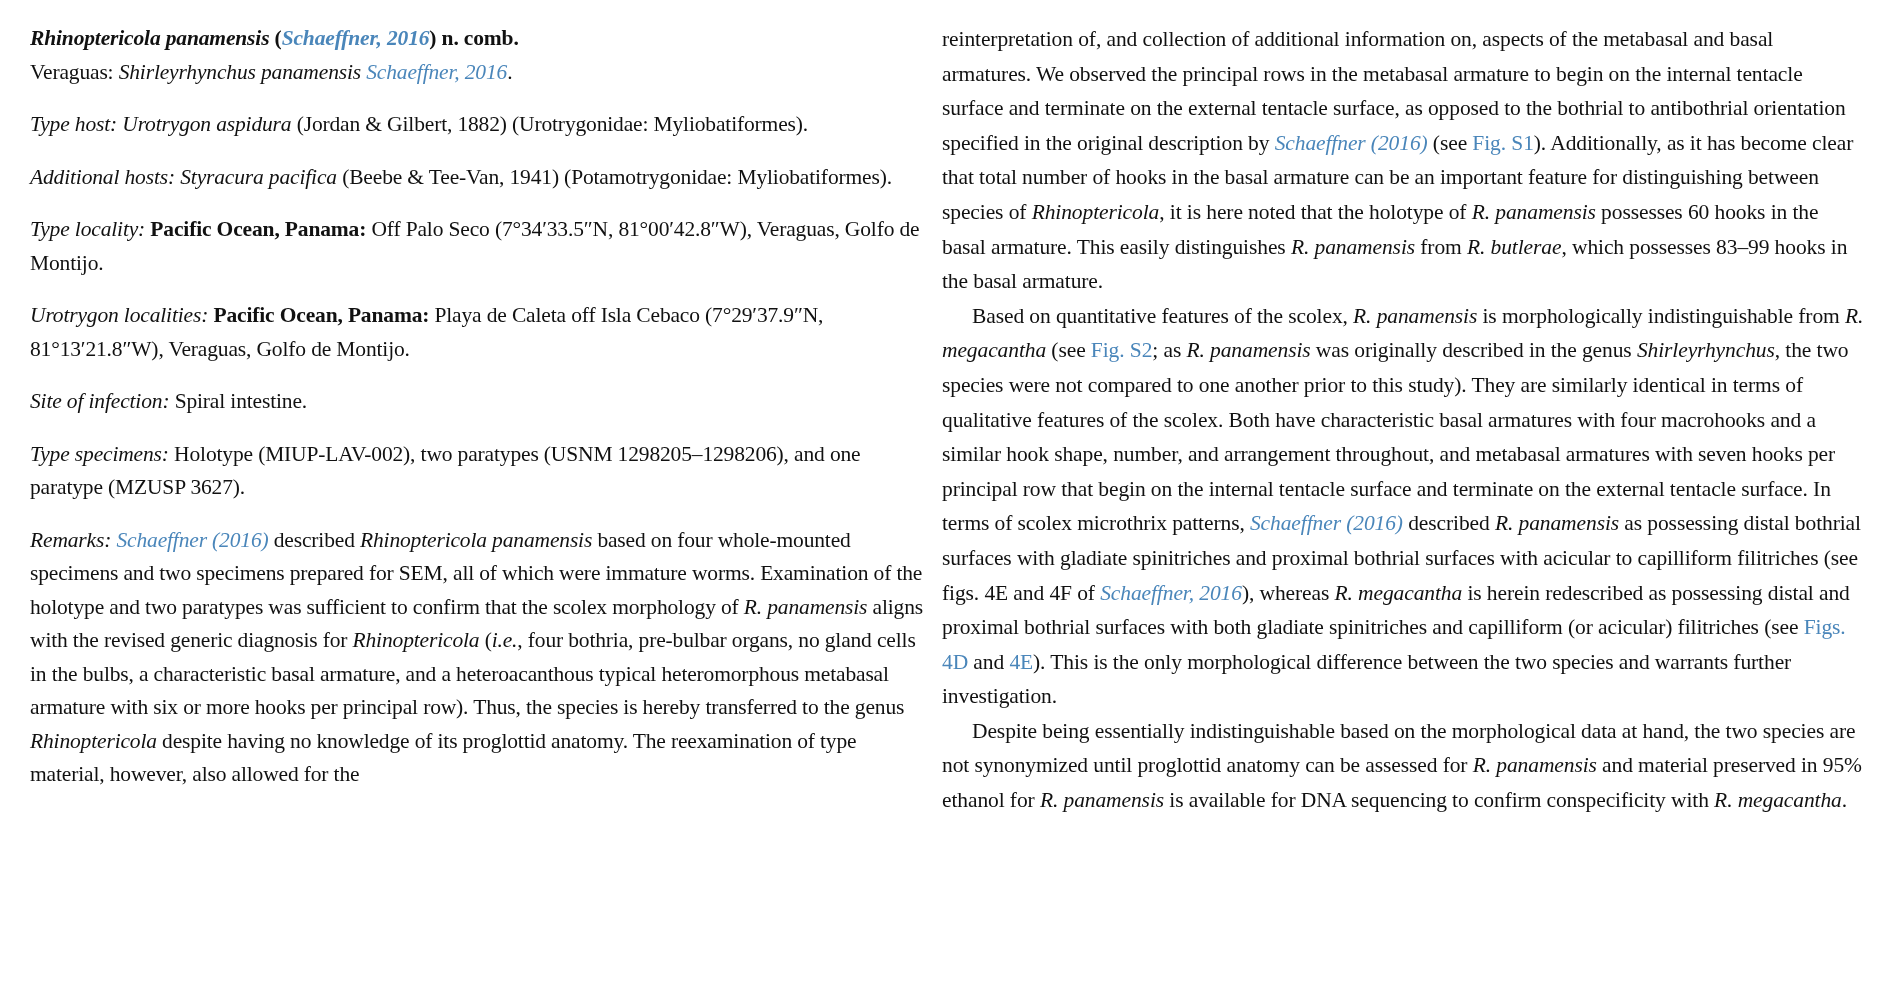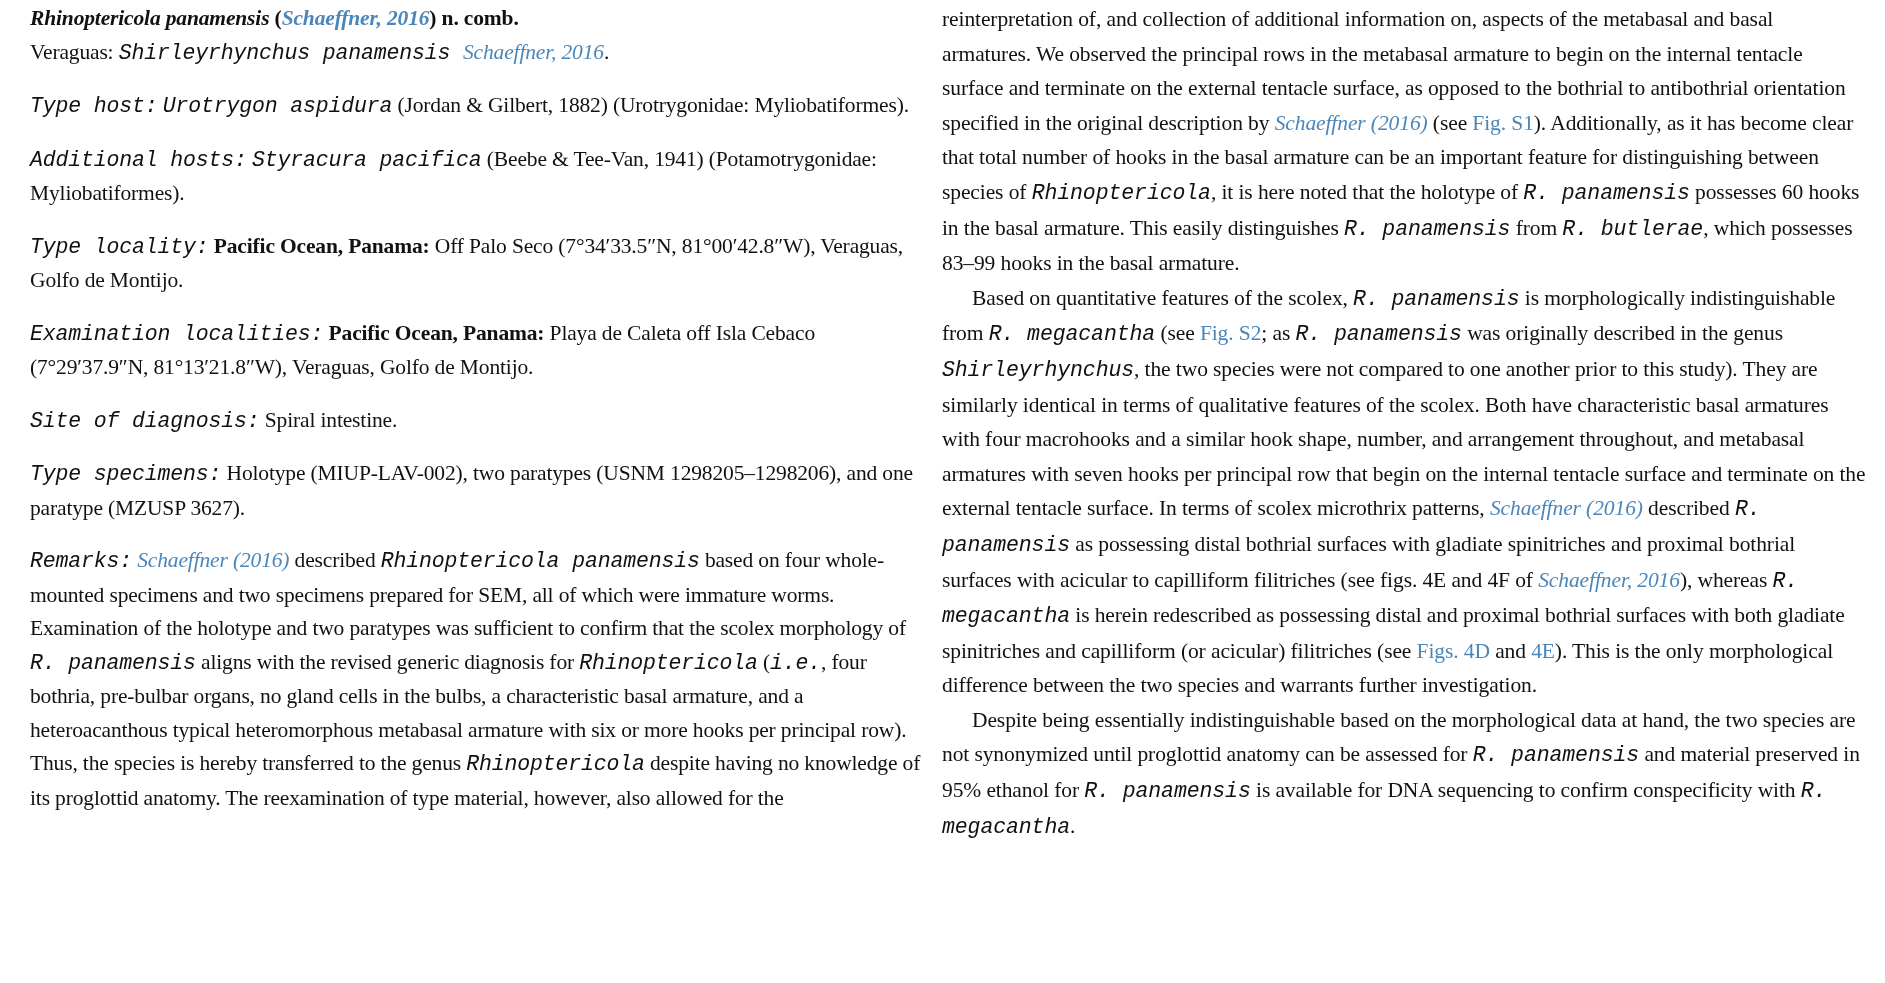--- a/index.html
+++ b/index.html
@@ -11,21 +11,21 @@
     position: relative;
     width: 1885px;
     height: 983px;
     background: var(--bg-color, #ffffff);
     color: var(--text-color, #111111);
     font-family: "Liberation Serif", "DejaVu Serif", serif;
     overflow: hidden;
   }
   .col {
     position: absolute;
-    top: 2px;
+    top: 22px;
     text-align: left;
   }
   .col-left {
     left: 30px;
     width: 900px;
     font-size: 21.5px;
     line-height: 33.5px;
     letter-spacing: -0.15px;
   }
   .col-right {
@@ -34,40 +34,40 @@
     font-size: 21.5px;
     line-height: 34.6px;
     letter-spacing: -0.1px;
   }
   .para { margin: 0 0 19px 0; }
   .para.heading { margin-bottom: 0; }
   .col-right .para { margin: 0; }
   .para.indented { text-indent: 30px; }
   
   .run-r  { font-style: normal; font-weight: normal; margin-top: 29px; }
-  .run-i  { font-style: italic; font-family: Liberation Mono, monospace; }
+  .run-i  { font-style: italic; }
   .run-b  { font-weight: bold; }
   .run-bi { font-weight: bold; font-style: italic; }
   .run-link-r  { color: var(--link-color, #4a86ba); margin-top: 20px; }
   .run-link-i  { color: var(--link-color, #4a86ba); font-style: italic; }
   .run-link-bi { color: var(--link-color, #4a86ba); font-style: italic; font-weight: bold; }
 </style>
 </head>
 <body>
 
 <div class="page">
 
   <section class="col col-left">
     <p class="para heading"><span class="run-bi">Rhinoptericola panamensis</span><span class="run-b"> (</span><span class="run-link-bi">Schaeffner, 2016</span><span class="run-b">) n. comb.</span></p>
     <p class="para"><span class="run-r">Veraguas: </span><span class="run-i">Shirleyrhynchus panamensis </span><span class="run-link-i">Schaeffner, 2016</span><span class="run-r">.</span></p>
     <p class="para"><span class="run-i">Type host:</span><span class="run-r"> </span><span class="run-i">Urotrygon aspidura</span><span class="run-r"> (Jordan &amp; Gilbert, 1882) (Urotrygonidae: Myliobatiformes).</span></p>
     <p class="para"><span class="run-i">Additional hosts:</span><span class="run-r"> </span><span class="run-i">Styracura pacifica</span><span class="run-r"> (Beebe &amp; Tee-Van, 1941) (Potamotrygonidae: Myliobatiformes).</span></p>
     <p class="para"><span class="run-i">Type locality:</span><span class="run-r"> </span><span class="run-b">Pacific Ocean, Panama:</span><span class="run-r"> Off Palo Seco (7°34′33.5″N, 81°00′42.8″W), Veraguas, Golfo de Montijo.</span></p>
-    <p class="para"><span class="run-i">Examination localities:</span><span class="run-r"> </span><span class="run-b">Pacific Ocean, Panama:</span><span class="run-r"> Playa de Caleta off Isla Cebaco (7°29′37.9″N, 81°13′21.8″W), Veraguas, Golfo de Montijo.</span></p>
-    <p class="para"><span class="run-i">Site of diagnosis:</span><span class="run-r"> Spiral intestine.</span></p>
+    <p class="para"><span class="run-i">Urotrygon localities:</span><span class="run-r"> </span><span class="run-b">Pacific Ocean, Panama:</span><span class="run-r"> Playa de Caleta off Isla Cebaco (7°29′37.9″N, 81°13′21.8″W), Veraguas, Golfo de Montijo.</span></p>
+    <p class="para"><span class="run-i">Site of infection:</span><span class="run-r"> Spiral intestine.</span></p>
     <p class="para"><span class="run-i">Type specimens:</span><span class="run-r"> Holotype (MIUP-LAV-002), two paratypes (USNM 1298205–1298206), and one paratype (MZUSP 3627).</span></p>
     <p class="para"><span class="run-i">Remarks:</span><span class="run-r"> </span><span class="run-link-i">Schaeffner (2016)</span><span class="run-r"> described </span><span class="run-i">Rhinoptericola panamensis</span><span class="run-r"> based on four whole-mounted specimens and two specimens prepared for SEM, all of which were immature worms. Examination of the holotype and two paratypes was sufficient to confirm that the scolex morphology of </span><span class="run-i">R. panamensis</span><span class="run-r"> aligns with the revised generic diagnosis for </span><span class="run-i">Rhinoptericola</span><span class="run-r"> (</span><span class="run-i">i.e.</span><span class="run-r">, four bothria, pre-bulbar organs, no gland cells in the bulbs, a characteristic basal armature, and a heteroacanthous typical heteromorphous metabasal armature with six or more hooks per principal row). Thus, the species is hereby transferred to the genus </span><span class="run-i">Rhinoptericola</span><span class="run-r"> despite having no knowledge of its proglottid anatomy. The reexamination of type material, however, also allowed for the</span></p>
   </section>
 
   <section class="col col-right">
     <p class="para"><span class="run-r">reinterpretation of, and collection of additional information on, aspects of the metabasal and basal armatures. We observed the principal rows in the metabasal armature to begin on the internal tentacle surface and terminate on the external tentacle surface, as opposed to the bothrial to antibothrial orientation specified in the original description by </span><span class="run-link-i">Schaeffner (2016)</span><span class="run-r"> (see </span><span class="run-link-r">Fig. S1</span><span class="run-r">). Additionally, as it has become clear that total number of hooks in the basal armature can be an important feature for distinguishing between species of </span><span class="run-i">Rhinoptericola</span><span class="run-r">, it is here noted that the holotype of </span><span class="run-i">R. panamensis</span><span class="run-r"> possesses 60 hooks in the basal armature. This easily distinguishes </span><span class="run-i">R. panamensis</span><span class="run-r"> from </span><span class="run-i">R. butlerae</span><span class="run-r">, which possesses 83–99 hooks in the basal armature.</span></p>
     <p class="para indented"><span class="run-r">Based on quantitative features of the scolex, </span><span class="run-i">R. panamensis</span><span class="run-r"> is morphologically indistinguishable from </span><span class="run-i">R. megacantha</span><span class="run-r"> (see </span><span class="run-link-r">Fig. S2</span><span class="run-r">; as </span><span class="run-i">R. panamensis</span><span class="run-r"> was originally described in the genus </span><span class="run-i">Shirleyrhynchus</span><span class="run-r">, the two species were not compared to one another prior to this study). They are similarly identical in terms of qualitative features of the scolex. Both have characteristic basal armatures with four macrohooks and a similar hook shape, number, and arrangement throughout, and metabasal armatures with seven hooks per principal row that begin on the internal tentacle surface and terminate on the external tentacle surface. In terms of scolex microthrix patterns, </span><span class="run-link-i">Schaeffner (2016)</span><span class="run-r"> described </span><span class="run-i">R. panamensis</span><span class="run-r"> as possessing distal bothrial surfaces with gladiate spinitriches and proximal bothrial surfaces with acicular to capilliform filitriches (see figs. 4E and 4F of </span><span class="run-link-i">Schaeffner, 2016</span><span class="run-r">), whereas </span><span class="run-i">R. megacantha</span><span class="run-r"> is herein redescribed as possessing distal and proximal bothrial surfaces with both gladiate spinitriches and capilliform (or acicular) filitriches (see </span><span class="run-link-r">Figs. 4D</span><span class="run-r"> and </span><span class="run-link-r">4E</span><span class="run-r">). This is the only morphological difference between the two species and warrants further investigation.</span></p>
     <p class="para indented"><span class="run-r">Despite being essentially indistinguishable based on the morphological data at hand, the two species are not synonymized until proglottid anatomy can be assessed for </span><span class="run-i">R. panamensis</span><span class="run-r"> and material preserved in 95% ethanol for </span><span class="run-i">R. panamensis</span><span class="run-r"> is available for DNA sequencing to confirm conspecificity with </span><span class="run-i">R. megacantha</span><span class="run-r">.</span></p>
   </section>
 

